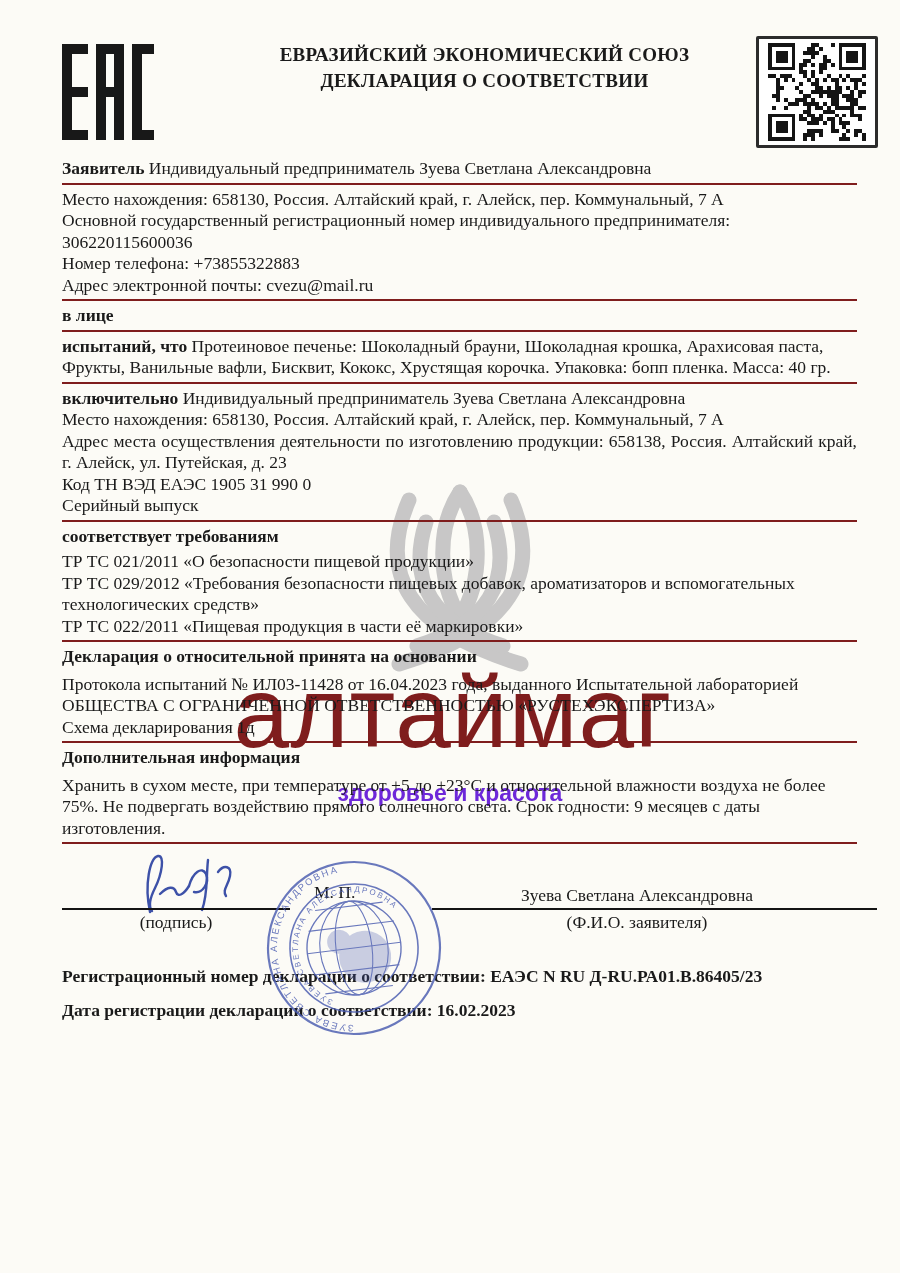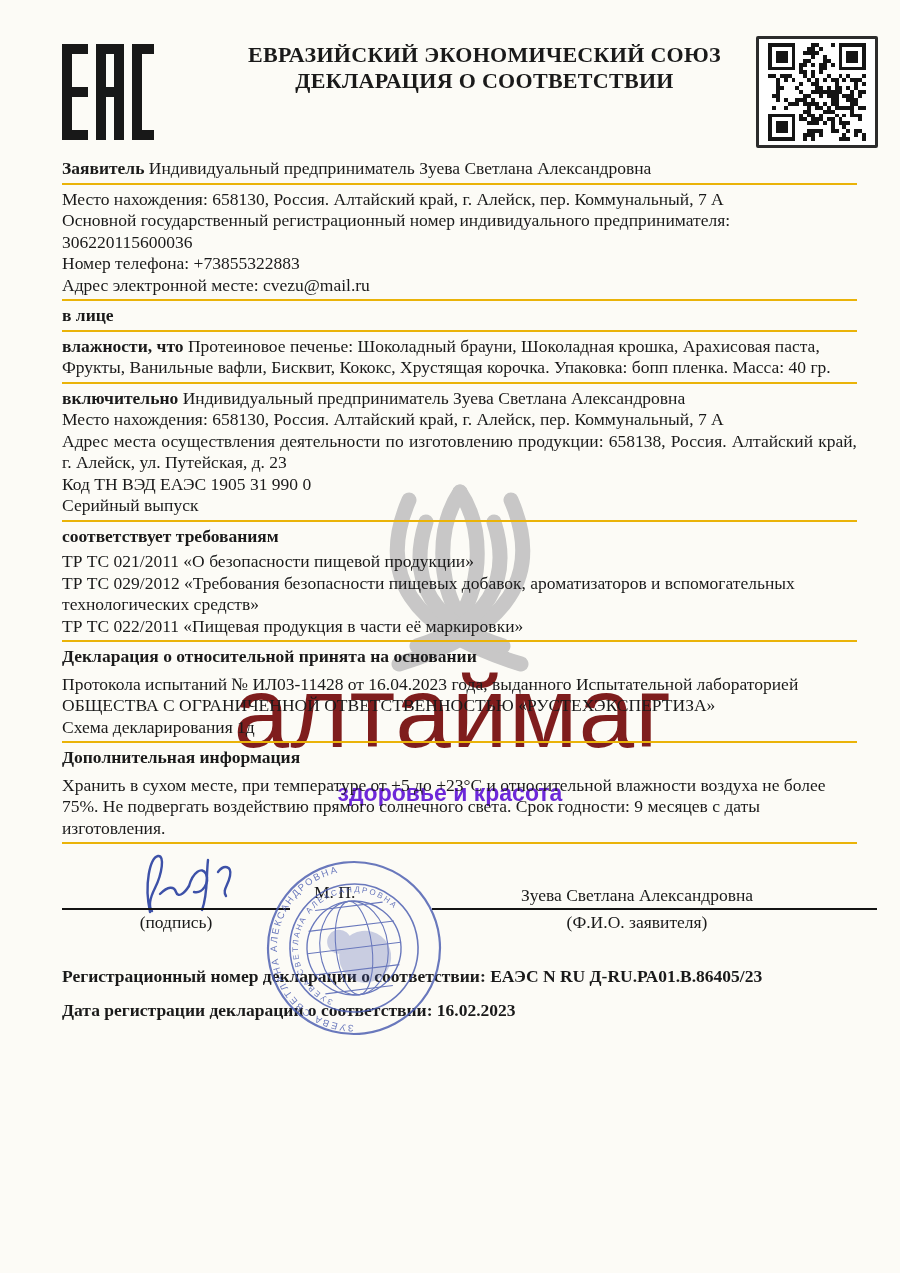--- a/index.html
+++ b/index.html
@@ -17,34 +17,34 @@
     font-weight:normal;font-size:100px;line-height:100px;letter-spacing:1px;
     color:#7f1d1d;
   }
   .wm-tagline{
     left:300px;top:776px;width:300px;text-align:center;
     font-family:"Liberation Sans","DejaVu Sans",sans-serif;
     font-size:23px;line-height:34px;color:#6d28d9;font-weight:bold;
   }
   
   .content{position:absolute;left:62px;top:0;width:795px;z-index:1;}
-  .rule{border-bottom:2px solid #eab308;}
+  .rule{border-bottom:2px solid #7f1d1d;}
   p{margin:0;}
   b{font-weight:bold;}
   .justify{text-align:justify;}
   .sp-top-s{padding-top:4px;}
   .sp-top-m{padding-top:6px;}
   .pb{padding-bottom:3px;}
 
   
   .hdr{position:relative;height:150px;}
   .eac-logo{position:absolute;left:0px;top:44px;}
   .titles{
     position:absolute;left:110px;top:42px;width:625px;text-align:center;
-    font-weight:bold;font-size:22px;line-height:26px;letter-spacing:.3px;
+    font-weight:bold;font-size:19px;line-height:26px;letter-spacing:.3px;
   }
   .qr-box{
     position:absolute;left:694px;top:36px;width:108px;height:98px;
     background:#fff;border:3px solid #2c2c2c;border-radius:2px;padding:4px;
   }
   .qr-box svg{display:block;width:100%;height:100%;}
 
   
   .sigrow{position:relative;height:88px;margin-top:8px;}
   .sig-ink{position:absolute;left:72px;top:-4px;}
@@ -302,29 +302,29 @@
     </div>
 
     <div class="rule pb" style="margin-top:8px;">
       <p><b>Заявитель</b>&nbsp;<span>Индивидуальный предприниматель Зуева Светлана Александровна</span></p>
     </div>
     <div class="rule pb sp-top-s">
       <p>Место нахождения: 658130, Россия. Алтайский край, г. Алейск, пер. Коммунальный, 7 А</p>
       <p>Основной государственный регистрационный номер индивидуального предпринимателя:</p>
       <p>306220115600036</p>
       <p>Номер телефона: +73855322883</p>
-      <p>Адрес электронной месте: cvezu@mail.ru</p>
+      <p>Адрес электронной почты: cvezu@mail.ru</p>
     </div>
 
     <div class="rule pb sp-top-s">
       <p><b>в лице</b></p>
     </div>
 
     <div class="rule pb sp-top-s">
-      <p><b>влажности, что</b>&nbsp;<span>Протеиновое печенье:  Шоколадный брауни, Шоколадная крошка, Арахисовая паста, Фрукты, Ванильные вафли, Бисквит, Кококс, Хрустящая корочка. Упаковка:  бопп пленка. Масса: 40 гр.</span></p>
+      <p><b>испытаний, что</b>&nbsp;<span>Протеиновое печенье:  Шоколадный брауни, Шоколадная крошка, Арахисовая паста, Фрукты, Ванильные вафли, Бисквит, Кококс, Хрустящая корочка. Упаковка:  бопп пленка. Масса: 40 гр.</span></p>
     </div>
 
     <div class="rule pb sp-top-s">
       <p><b>включительно</b>&nbsp;<span>Индивидуальный предприниматель Зуева Светлана Александровна</span></p>
       <p>Место нахождения: 658130, Россия. Алтайский край, г. Алейск, пер. Коммунальный, 7 А</p>
       <p class="justify">Адрес места осуществления деятельности по изготовлению продукции: 658138, Россия. Алтайский край, г. Алейск, ул. Путейская, д. 23</p>
       <p>Код ТН ВЭД ЕАЭС 1905 31 990 0</p>
       <p>Серийный выпуск</p>
     </div>
 

